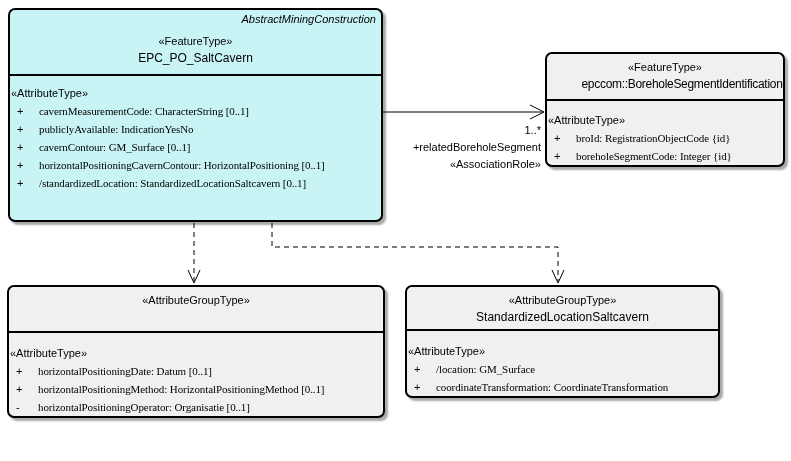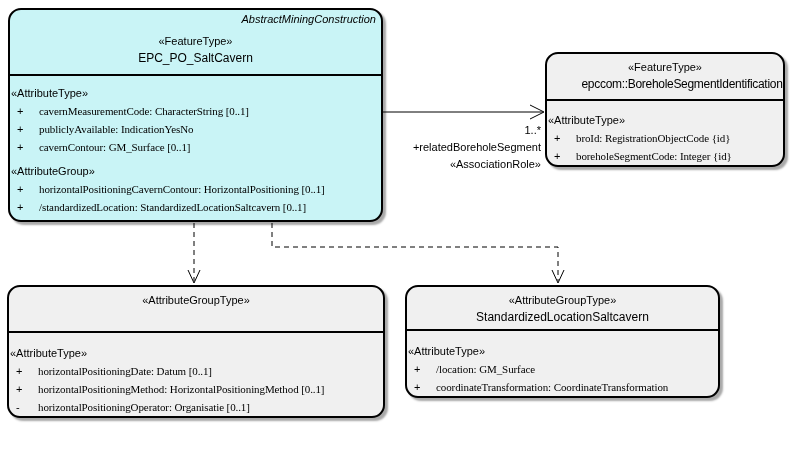--- a/index.html
+++ b/index.html
@@ -1,21 +1,21 @@
 <!DOCTYPE html>
 <html><head>
 <meta charset="utf-8">
 <style>
   html,body{margin:0;padding:0;background:#ffffff;}
   .canvas{
     position:relative;width:791px;height:461px;background:#ffffff;overflow:hidden;
     font-family:"Liberation Sans",sans-serif;color:#000;
   }
   .uml-class{
-    position:absolute;border:2px solid #000;border-radius:13px;
+    position:absolute;border:2px solid #000;border-radius:7px;
     box-shadow:3px 3px 2px #a9a9a9;box-sizing:border-box;
     display:flex;flex-direction:column;
   }
   .fill-cyan{background:#c9f4f6;}
   .fill-gray{background:#f0f0f0;}
   .name-comp{border-bottom:2px solid #000;text-align:center;box-sizing:content-box;}
   .pkg{font-size:11px;font-style:italic;text-align:right;padding:2px 5px 0 0;height:15px;line-height:14px;}
   .stereo{font-size:11px;line-height:17px;height:17px;}
   .cname{font-size:12px;font-weight:normal;line-height:17px;height:17px;white-space:nowrap;}
   .tight{letter-spacing:-0.3px;margin-left:34px;}
@@ -49,21 +49,20 @@
         <span class="txt">cavernMeasurementCode: CharacterString [0..1]</span>
       </div>
       <div class="arow">
         <span class="vis">+</span>
         <span class="txt">publiclyAvailable: IndicationYesNo</span>
       </div>
       <div class="arow">
         <span class="vis">+</span>
         <span class="txt">cavernContour: GM_Surface [0..1]</span>
       </div>
-      <div class="sec-label gap-top">«AttributeGroup»</div>
       <div class="arow">
         <span class="vis">+</span>
         <span class="txt">horizontalPositioningCavernContour: HorizontalPositioning [0..1]</span>
       </div>
       <div class="arow">
         <span class="vis">+</span>
         <span class="txt">/standardizedLocation: StandardizedLocationSaltcavern [0..1]</span>
       </div>
     </div>
   </div>

